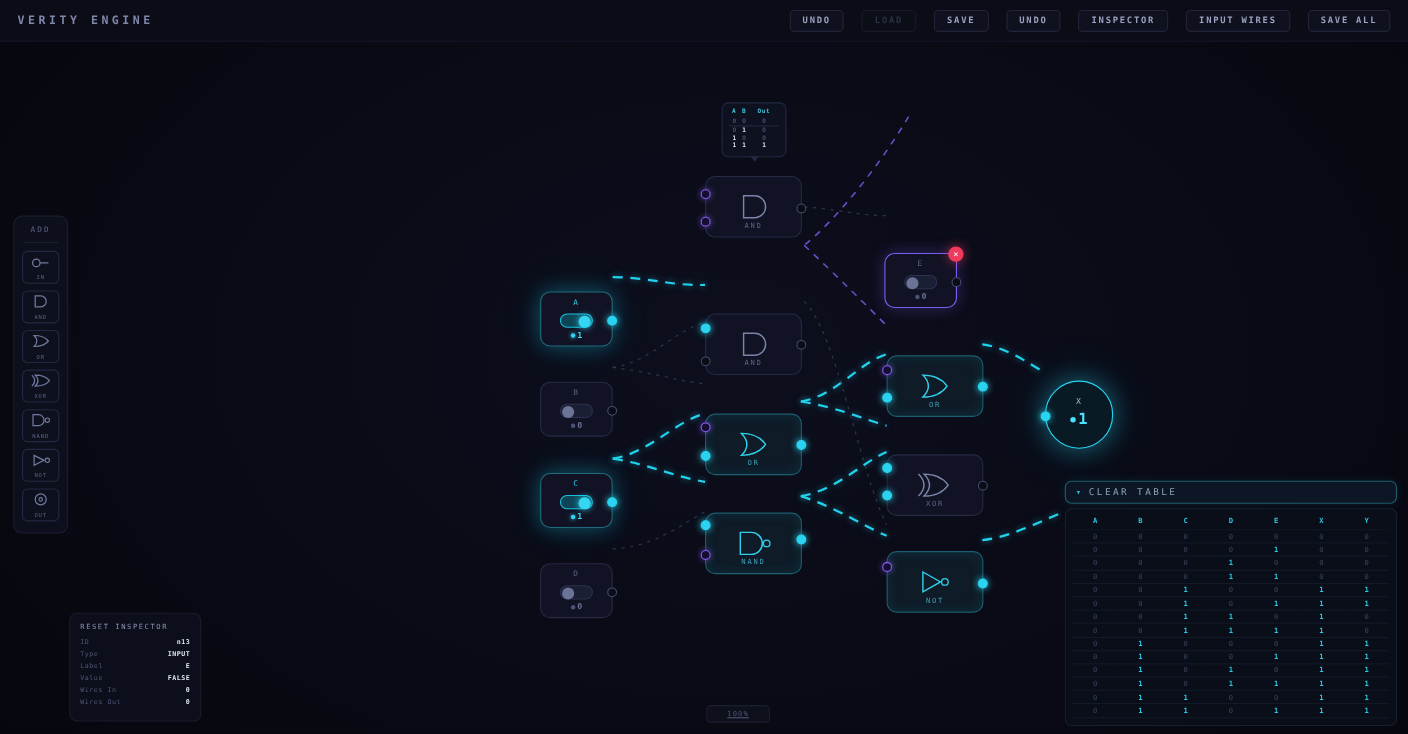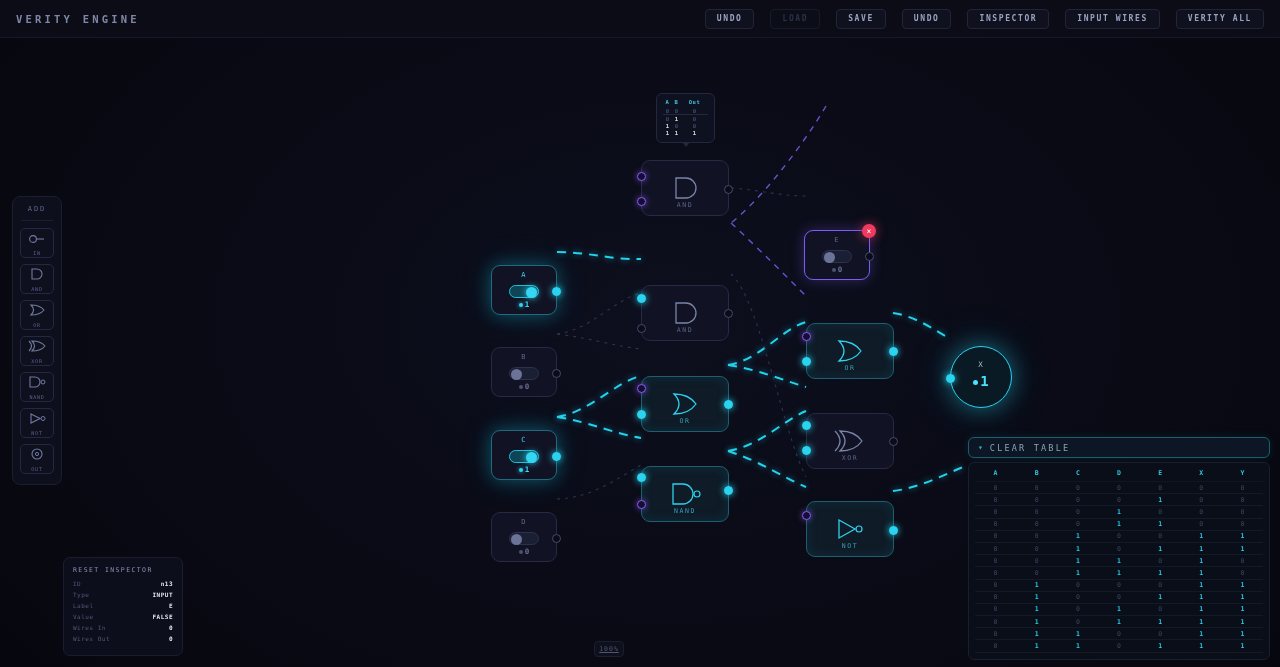--- a/index.html
+++ b/index.html
@@ -119,40 +119,40 @@
   .ttbody td.on { color:#27c9e6; font-weight:bold; }
 
   
   .inspector { position:absolute; left:63px; top:557px; width:120px; background:#0c0e1b;
                border:1px solid #1a1d2e; border-radius:7px; padding:8px 9px 9px; z-index:30; }
   .insp-title { font-size:6.5px; letter-spacing:1.4px; color:#8b93b4; margin-bottom:6px; }
   .insp-row { display:flex; justify-content:space-between; margin-bottom:4px; }
   .insp-k { font-size:6px; color:#4f5777; letter-spacing:.5px; }
   .insp-v { font-size:6px; color:#dfe6f2; font-weight:bold; letter-spacing:.5px; }
 
-  .zoombadge { position:absolute; left:594px; top:641px; width:30px; height:16px;
+  .zoombadge { position:absolute; left:642px; top:641px; width:58px; height:16px;
                border:1px solid #1b1e30; border-radius:4px; background:#0e101c;
                display:flex; align-items:center; justify-content:center;
                font-size:6.5px; color:#4d557a; letter-spacing:1px; z-index:30;text-decoration:underline; }
 </style>
 </head>
 <body>
 
 <div id="app">
 
   <div class="topbar">
     <div class="brand">VERITY ENGINE</div>
     <div class="tb-buttons" id="tbWrap">
         <div class="tb-btn">UNDO</div>
         <div class="tb-btn disabled">LOAD</div>
         <div class="tb-btn">SAVE</div>
         <div class="tb-btn">UNDO</div>
         <div class="tb-btn">INSPECTOR</div>
         <div class="tb-btn">INPUT WIRES</div>
-        <div class="tb-btn">VERITY ALL</div>
+        <div class="tb-btn">SAVE ALL</div>
       </div>
   </div>
 
   <div class="palette">
     <div class="palette-title">ADD</div>
     <div class="pal-sep"></div>
     <div id="palWrap">
         <div class="pal-item">
           <span><svg width="18" height="12" viewBox="0 0 18 12">
               <circle cx="5" cy="6" r="3.4" fill="none" stroke="#717bA0" stroke-width="1.1"></circle>

